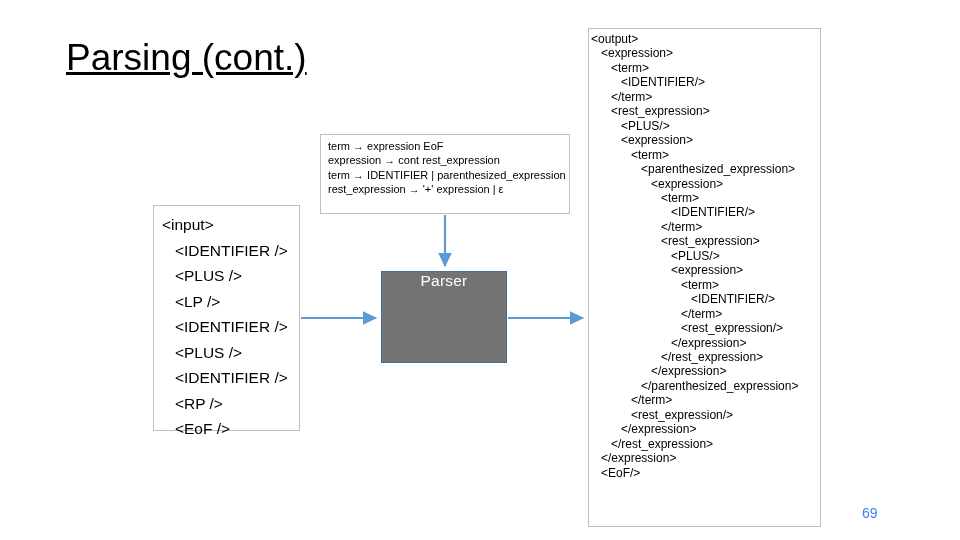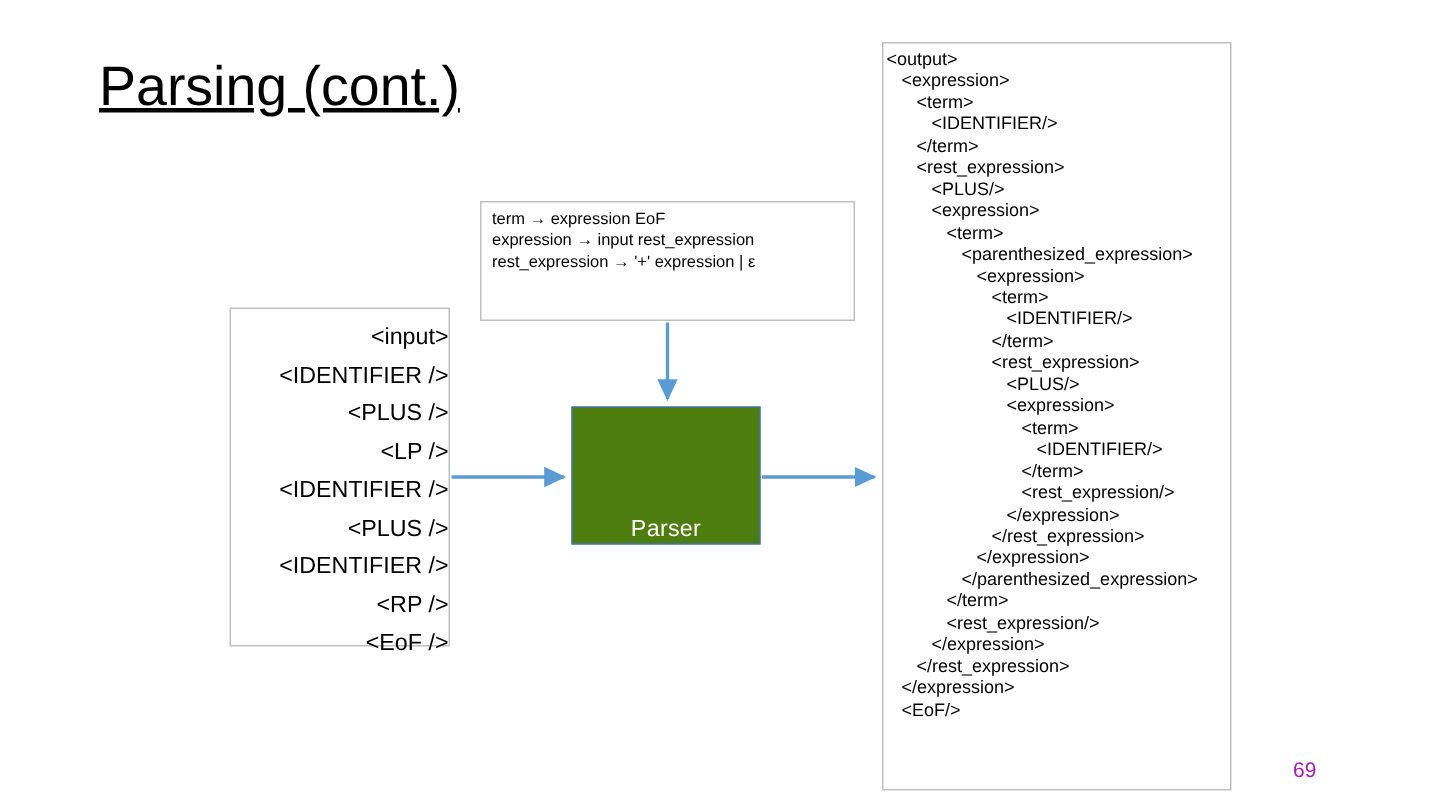--- a/index.html
+++ b/index.html
@@ -44,21 +44,20 @@
     box-sizing: border-box;
   }
 
   
   #input-box {
     left: 153px;
     top: 205px;
     width: 147px;
     height: 226px;
     padding: 6px 0 0 8px;
-    text-align: right;
   }
   .code-line {
     font-family: "Liberation Sans", sans-serif;
     color: #000000;
     white-space: pre;
   }
   #input-box .code-line {
     font-size: 15.5px;
     line-height: 25.5px;
   }
@@ -89,25 +88,25 @@
     line-height: 14.45px;
   }
 
   
   #parser-box {
     position: absolute;
     left: 381px;
     top: 271px;
     width: 126px;
     height: 92px;
-    background: #4d7c0f;
+    background: #737373;
     border: 1.5px solid #41719C;
     box-sizing: border-box;
     display: flex;
-    align-items: flex-end;
+    align-items: flex-start;
     justify-content: center;
   }
   #parser-label {
     color: #FFFFFF;
     font-size: 15.5px;
     font-weight: 400;
     letter-spacing: .2px;
   }
 
   
@@ -119,21 +118,21 @@
     pointer-events: none;
   }
 
   
   #page-number {
     position: absolute;
     left: 862px;
     top: 505px;
     width: 40px;
     font-size: 14px;
-    color: #a21caf;
+    color: #3b82f6;
     text-align: left;
   }
 </style>
 </head>
 <body>
 
 <div id="slide">
 
   <div id="slide-title">Parsing (cont.)</div>
 
@@ -144,21 +143,22 @@
     <div class="code-line">   &lt;LP /&gt;</div>
     <div class="code-line">   &lt;IDENTIFIER /&gt;</div>
     <div class="code-line">   &lt;PLUS /&gt;</div>
     <div class="code-line">   &lt;IDENTIFIER /&gt;</div>
     <div class="code-line">   &lt;RP /&gt;</div>
     <div class="code-line">   &lt;EoF /&gt;</div>
   </div>
 
   <div class="panel" id="grammar-box">
     <div class="code-line">term → expression EoF</div>
-    <div class="code-line">expression → input rest_expression</div>
+    <div class="code-line">expression → cont rest_expression</div>
+    <div class="code-line">term → IDENTIFIER | parenthesized_expression</div>
     <div class="code-line">rest_expression → '+' expression | ε</div>
   </div>
 
   <div id="parser-box">
     <span id="parser-label">Parser</span>
   </div>
 
   <svg id="connectors" viewBox="0 0 960 540" xmlns="http://www.w3.org/2000/svg">
     <defs>
       <marker id="ah-right" markerWidth="7" markerHeight="7" refX="6" refY="3.5" orient="auto" markerUnits="strokeWidth">

